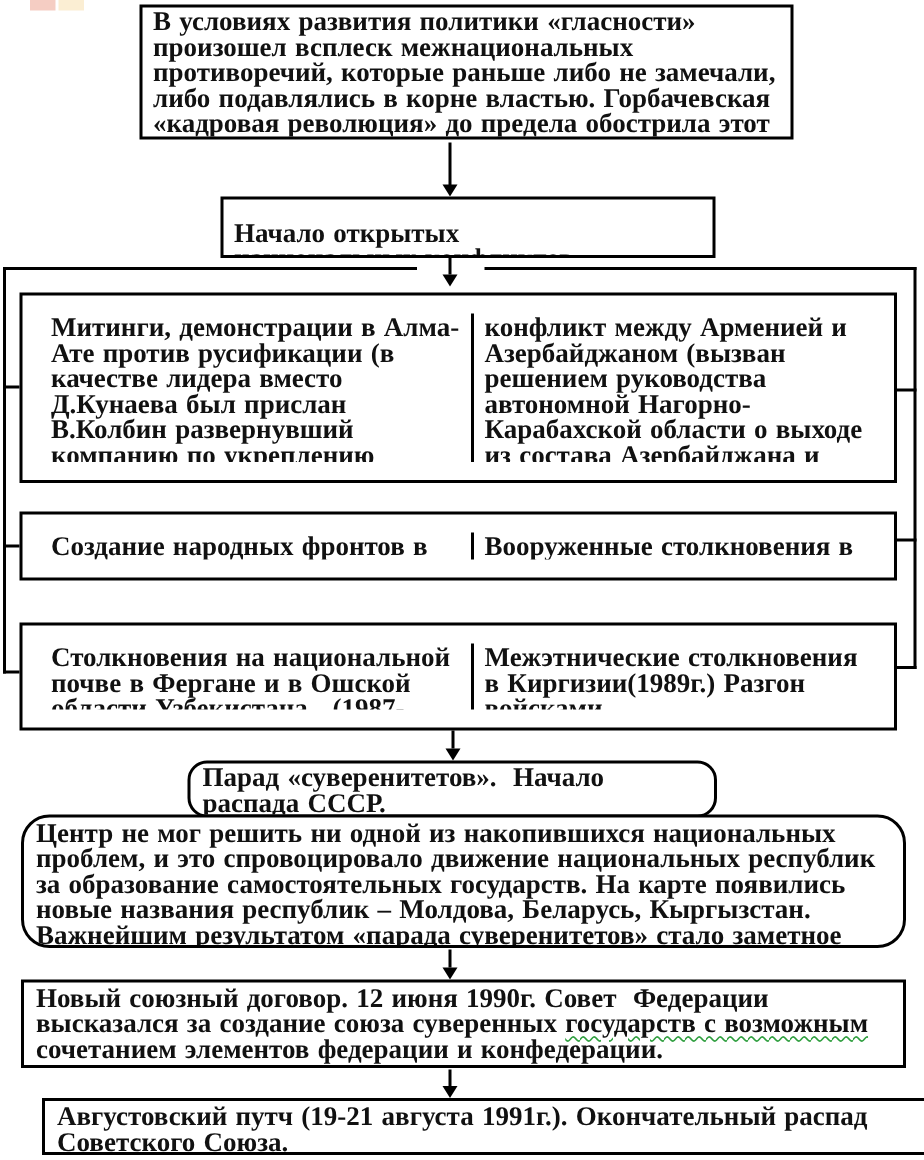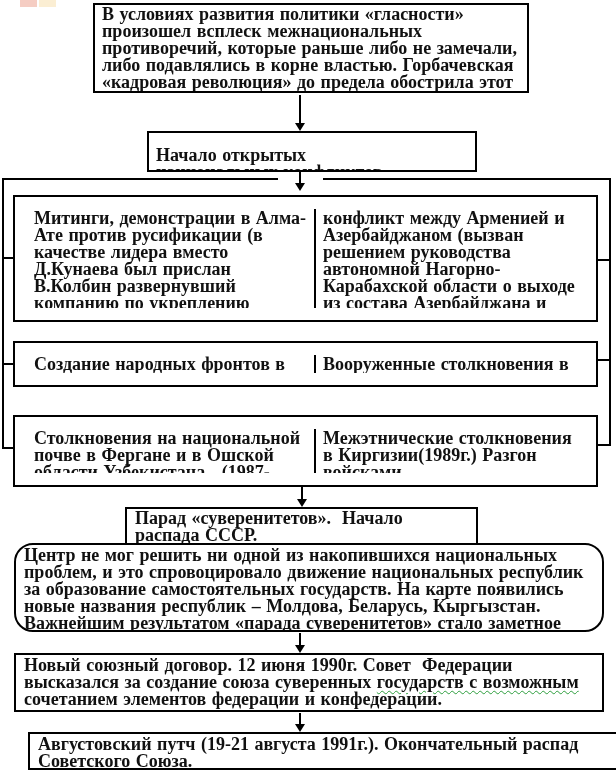--- a/index.html
+++ b/index.html
@@ -68,21 +68,21 @@
   </div>
 
   <div class="box row" style="left:13px;top:415px;width:585px;height:72px;">
     <div class="cell cellL">Столкновения на национальной почве в Фергане и в Ошской области Узбекистана&nbsp;&nbsp; (1987-1988гг.)</div>
     <div class="cell cellR">Межэтнические столкновения в Киргизии(1989г.) Разгон войсками националистической демонстрации в Тбилиси (9 апреля 1989г.)</div>
   </div>
 
   <div class="line" style="left:301px;top:487px;width:2px;height:12px;"></div>
   <div class="ahead" style="left:297px;top:499px;"></div>
 
-  <div class="box" style="left:125px;top:507px;width:353px;height:38px;padding:1px 30px 1px 8px;">
+  <div class="box" style="left:125px;top:507px;width:353px;height:38px;padding:1px 30px 1px 8px;border-radius:13px;">
     <span>Парад «суверенитетов».&nbsp; Начало распада СССР.</span>
   </div>
 
   <div class="box" style="left:14px;top:543px;width:590px;height:89px;padding:2px 8px;border-radius:19px;">
     <span>Центр не мог решить ни одной из накопившихся национальных проблем, и это спровоцировало движение национальных республик за образование самостоятельных  государств. На карте появились  новые названия республик – Молдова, Беларусь, Кыргызстан. Важнейшим результатом «парада суверенитетов»  стало заметное перемещение  политической власти в республики.</span>
   </div>
 
   <div class="line" style="left:299px;top:633px;width:2px;height:12px;"></div>
   <div class="ahead" style="left:295px;top:645px;"></div>
 

